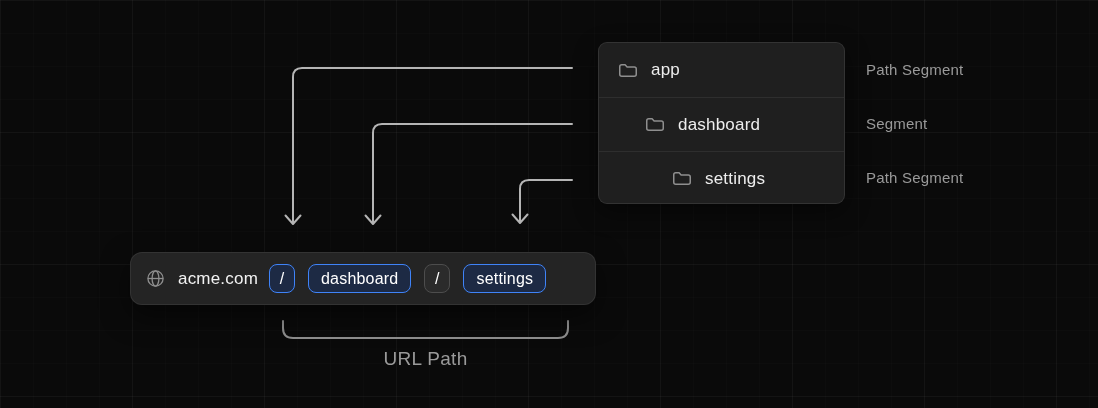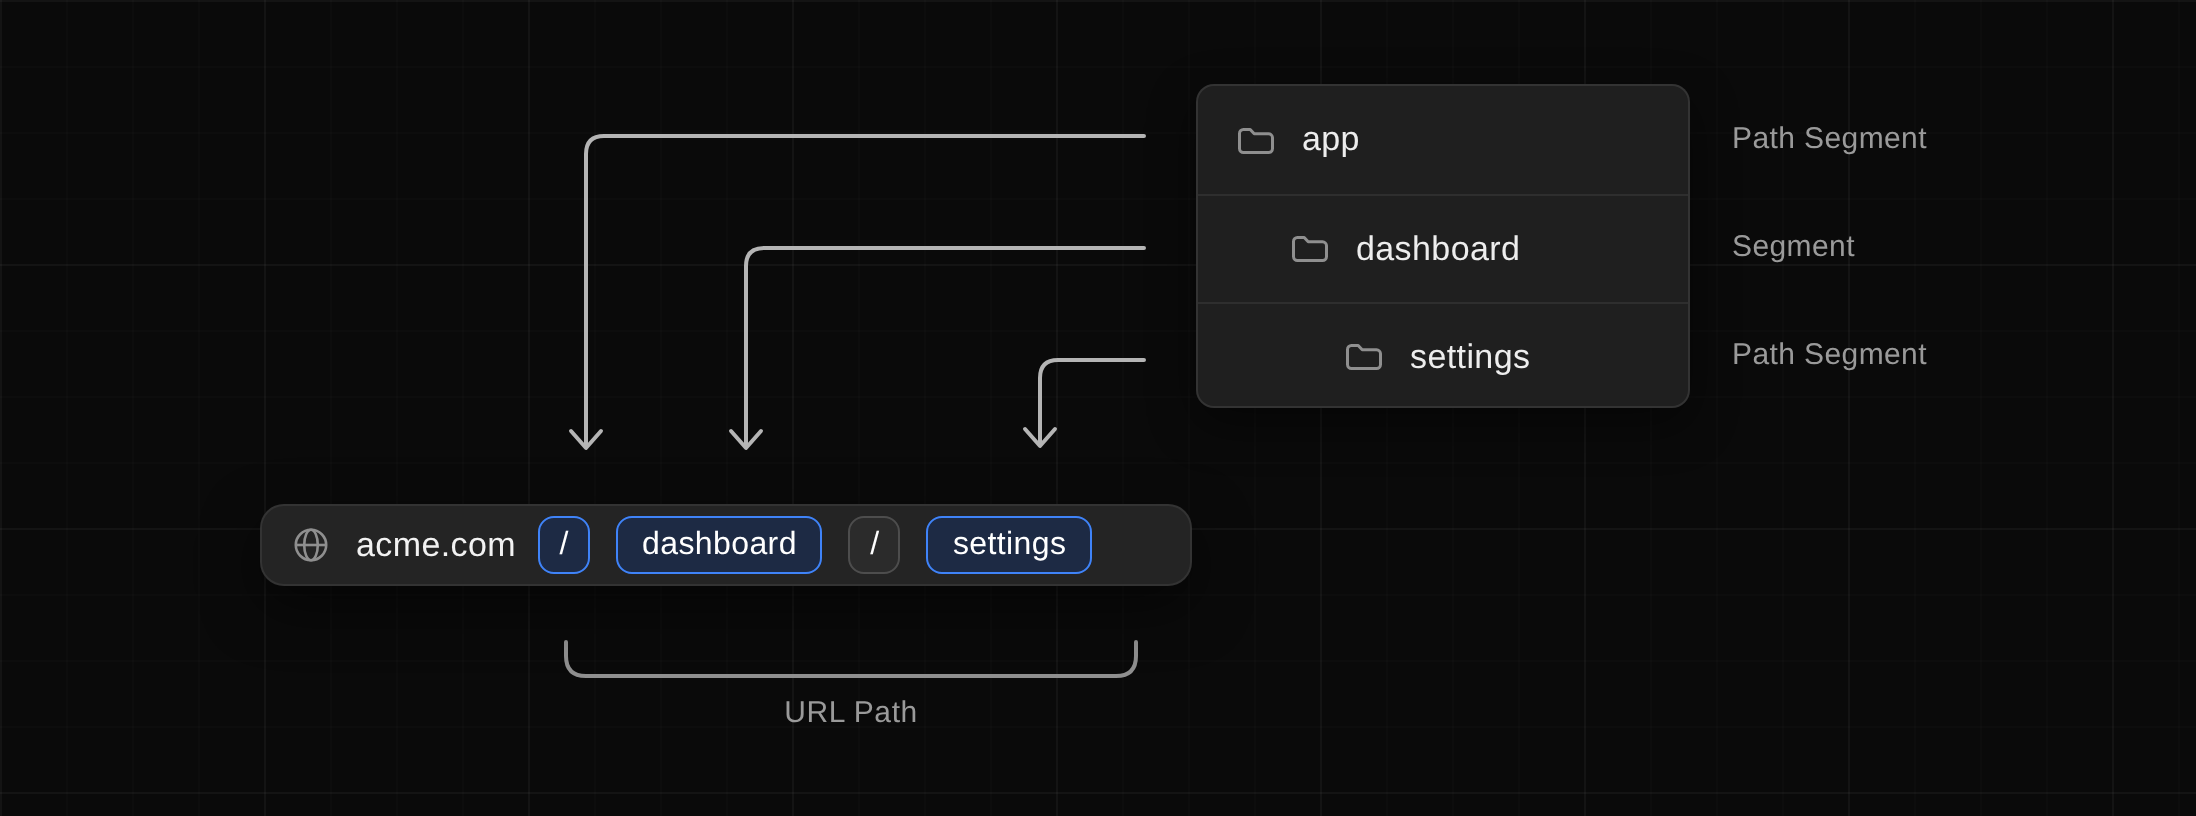--- a/index.html
+++ b/index.html
@@ -75,21 +75,21 @@
     letter-spacing: 0.2px;
   }
   .annotation + .annotation { margin-top: 0; text-align: center; }
 
   
   .url-bar {
     position: absolute;
     left: 130px;
     top: 252px;
     width: 466px;
-    height: 41px;
+    height: 53px;
     background: #242424;
     border: 1px solid rgba(255,255,255,0.07);
     border-radius: 12px;
     display: flex;
     align-items: center;
     padding: 0 15px;
     box-shadow: 0 10px 28px rgba(0,0,0,0.5);
   }
   .globe-icon-svg { display: block; flex: none; margin-right: 13px; }
   .url-domain {
@@ -124,21 +124,21 @@
   .chip:last-child { margin-right: 0; }
 
   
   .url-path-label {
     position: absolute;
     left: 283px;
     top: 348px;
     width: 285px;
     text-align: center;
     color: #9a9a9a;
-    font-size: 15px;
+    font-size: 19px;
     letter-spacing: 0.3px;
   }
 </style>
 </head>
 <body>
 
 <div class="stage">
 
   <svg class="connectors" viewBox="0 0 1098 408" fill="none">
     <g stroke-width="2" stroke-linecap="round" stroke-linejoin="round" stroke="#b5b5b5">

